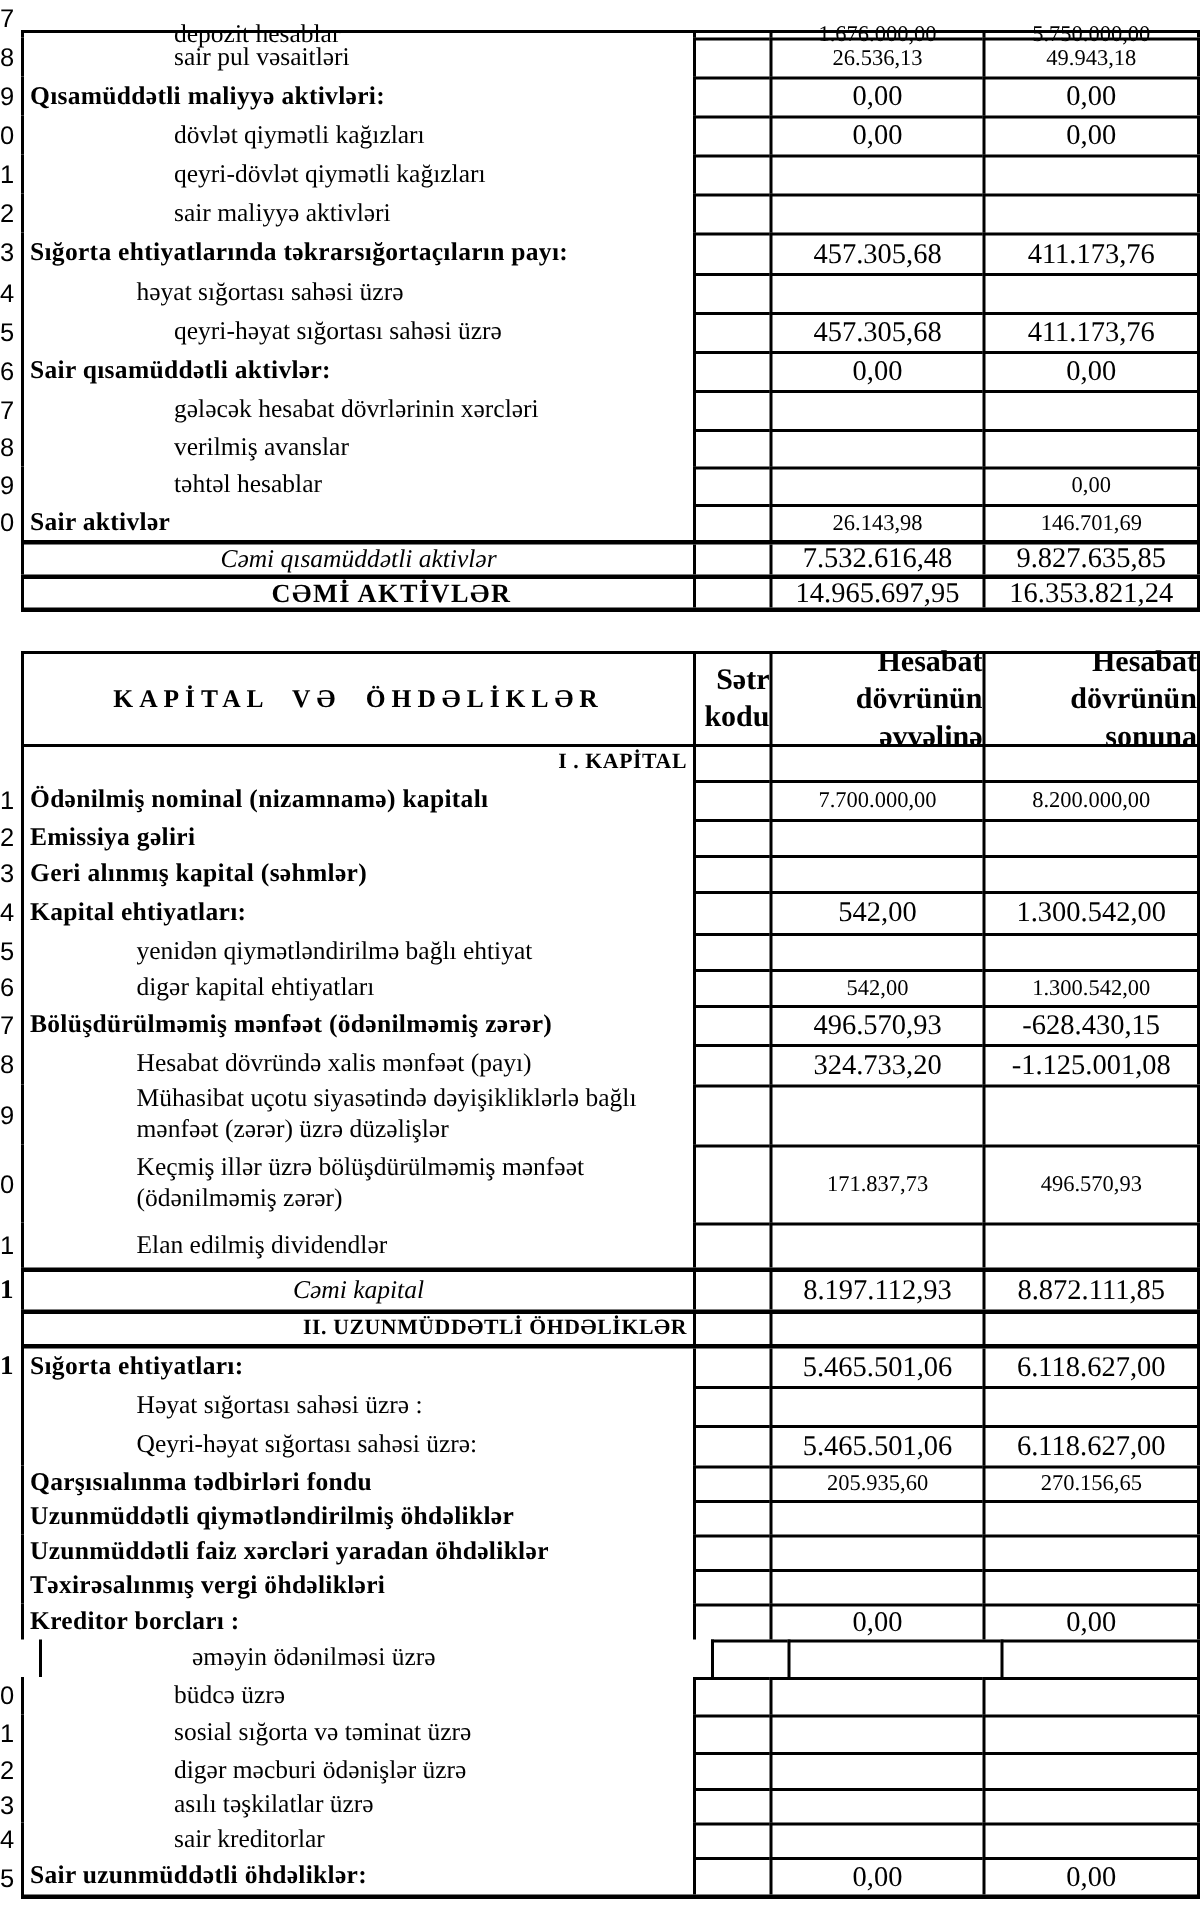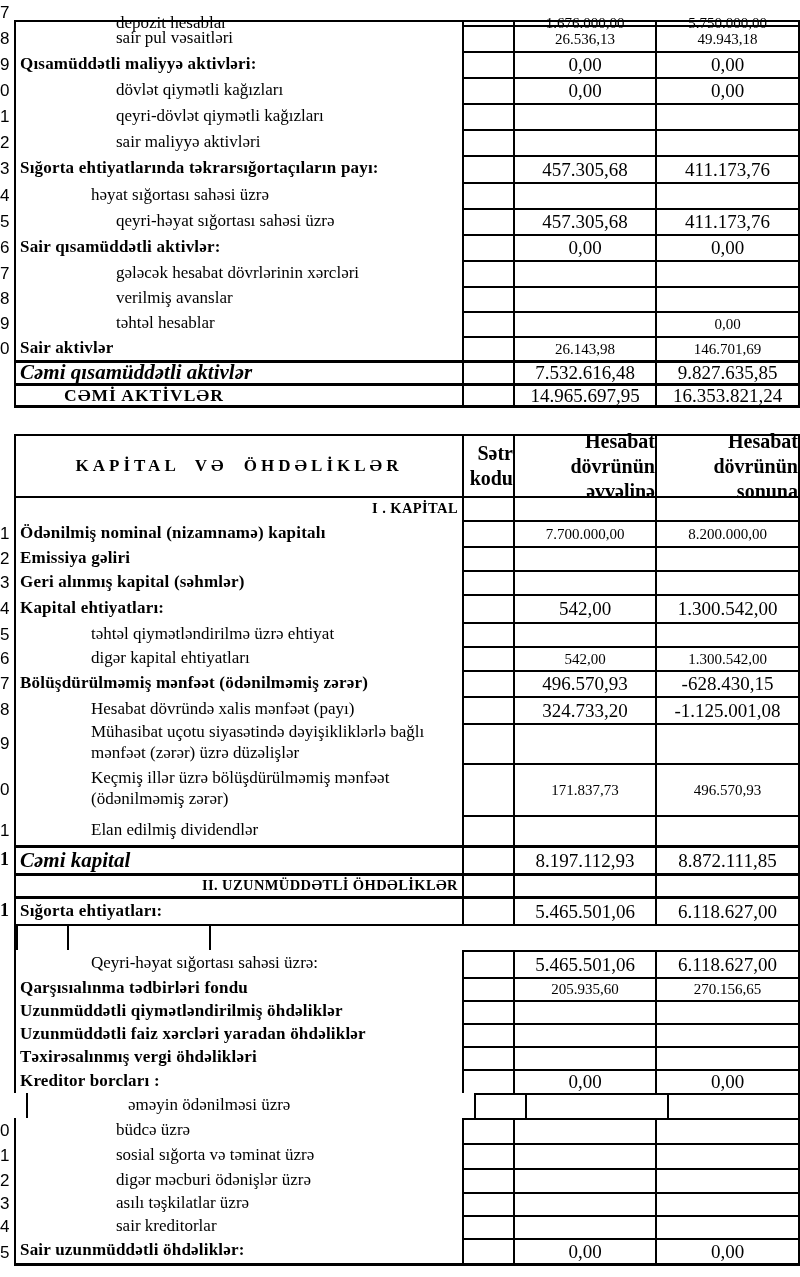--- a/index.html
+++ b/index.html
@@ -20,22 +20,22 @@
   .c-v1{width:142px;border-left:2px solid #000;justify-content:center;}
   .c-v2{flex:1;border-left:2px solid #000;justify-content:center;}
   
   .sep .c-code,.sep .c-v1,.sep .c-v2{border-top:2px solid #000;}
   .sepfull > .boxed{border-top:2px solid #000;}
   .septhick > .boxed{border-top:3px solid #000;}
   
   .t-main .c-name{font-weight:bold;font-size:17px;letter-spacing:0.2px;}
   .t-sub  .c-name{font-size:17px;padding-left:100px;}
   .t-sub2 .c-name{font-size:17px;padding-left:75px;}
-  .t-totali .c-name{justify-content:flex-start;font-weight:bold;font-style:italic;font-size:21px;}
-  .t-totalc .c-name{justify-content:flex-start;font-weight:bold;font-size:17.5px;letter-spacing:1px;padding-left:48px;}
+  .t-totali .c-name{justify-content:center;font-weight:normal;font-style:italic;font-size:17px;}
+  .t-totalc .c-name{justify-content:center;font-weight:bold;font-size:17.5px;letter-spacing:1px;padding-left:48px;}
   .t-section .c-name{justify-content:flex-end;font-weight:bold;font-size:14.5px;letter-spacing:0.4px;}
   .c-name .wrap{display:block;line-height:1.22;}
   
   .v-lg .c-v1,.v-lg .c-v2{font-size:19px;}
   .v-sm .c-v1,.v-sm .c-v2{font-size:15px;}
   
   .hrow .c-name{justify-content:center;font-weight:bold;font-size:17px;
                 letter-spacing:4px;word-spacing:8px;text-align:center;}
   .hrow .c-code,.hrow .c-v1,.hrow .c-v2{font-weight:bold;font-size:20px;text-align:right;
                 line-height:1.25;}
@@ -344,21 +344,21 @@
           </div>
           <div class="cell c-v2">
             <span class="wrap">1.300.542,00</span>
           </div>
         </div>
       </div>
       <div class="trow sep t-sub2 v-sm" style="height: 24px;">
         <div class="gutter">5</div>
         <div class="boxed">
           <div class="cell c-name">
-            <span class="wrap">təhtəl qiymətləndirilmə üzrə ehtiyat</span>
+            <span class="wrap">yenidən qiymətləndirilmə bağlı ehtiyat</span>
           </div>
           <div class="cell c-code"></div>
           <div class="cell c-v1"></div>
           <div class="cell c-v2"></div>
         </div>
       </div>
       <div class="trow sep t-sub2 v-sm" style="height: 24px;">
         <div class="gutter">6</div>
         <div class="boxed">
           <div class="cell c-name">
@@ -477,20 +477,23 @@
             <span class="wrap">5.465.501,06</span>
           </div>
           <div class="cell c-v2">
             <span class="wrap">6.118.627,00</span>
           </div>
         </div>
       </div>
       <div class="trow sep t-sub2 v-sm" style="height: 26px;">
         <div class="gutter"></div>
         <div class="boxed">
+          <div class="cell c-name">
+            <span class="wrap">Həyat sığortası sahəsi üzrə :</span>
+          </div>
           <div class="cell c-code"></div>
           <div class="cell c-v1"></div>
           <div class="cell c-v2"></div>
         </div>
       </div>
       <div class="trow sep t-sub2 v-lg" style="height: 27px;">
         <div class="gutter"></div>
         <div class="boxed">
           <div class="cell c-name">
             <span class="wrap">Qeyri-həyat sığortası sahəsi üzrə:</span>

